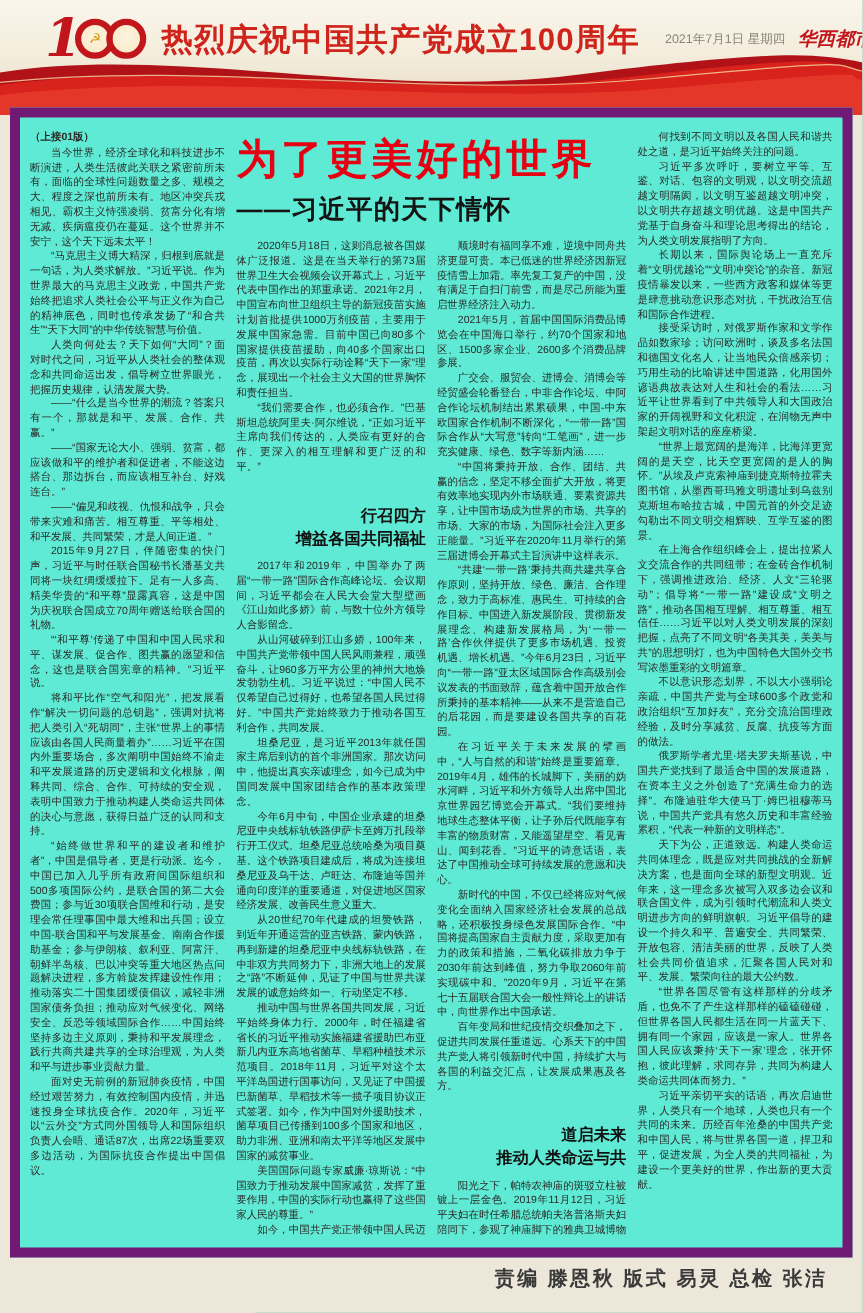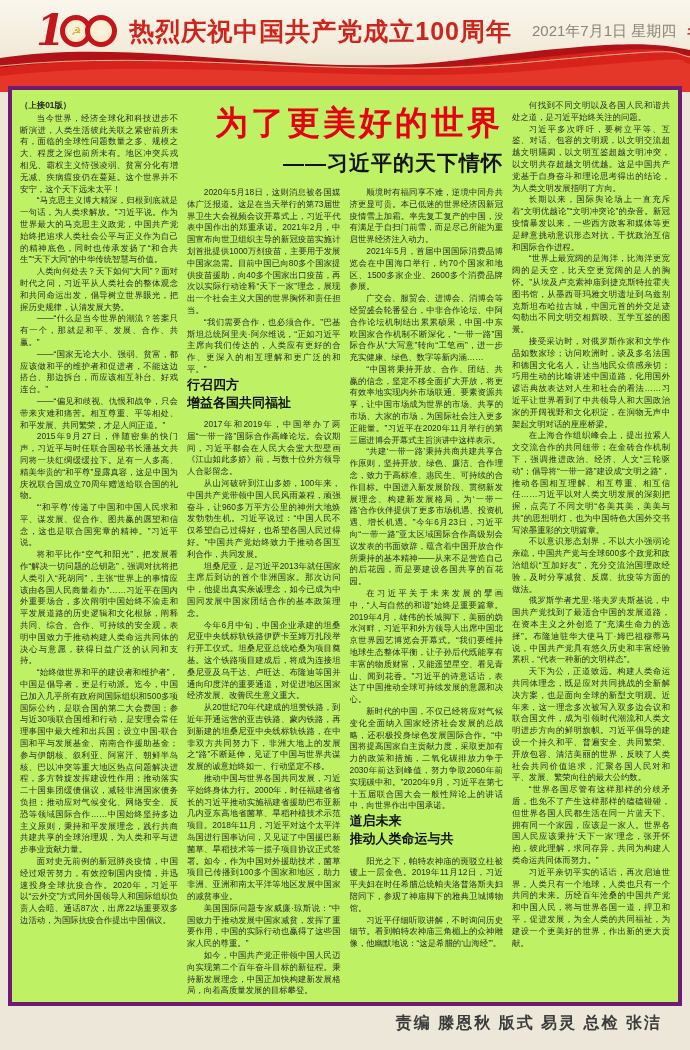--- a/index.html
+++ b/index.html
@@ -29,50 +29,50 @@
     background:radial-gradient(circle at 50% 45%, #fdf4e0 0%, #f7e7c4 100%);
   }
   .ring .emblem { font-size:11px; color:#d4a017; line-height:1; }
   .ring.second { margin-left:-7px; }
   .banner-title {
     font-weight:900; font-size:25px; letter-spacing:1px; color:#cf241c;
     white-space:nowrap;
     text-align:right;
   }
   .hdr-spacer { flex:1; }
-  .date-text { font-size:15px; color:#8a8579; white-space:nowrap; }
+  .date-text { font-size:10px; color:#8a8579; white-space:nowrap; }
   .paper-name {
     font-family:"DejaVu Serif", serif; font-style:italic; font-weight:bold;
     font-size:15px; color:#c3151c; white-space:nowrap;
   }
   .vline { width:1px; height:18px; background:#b9b2a2; }
   
   .frame {
     position:absolute; left:8px; right:8px; top:86px; bottom:44px;
-    background:#bef264; border:4px solid #701a75;
+    background:#5eead4; border:8px solid #701a75;
     padding:10px 8px 8px 8px; box-sizing:border-box; z-index:2;
   }
   .cols { display:flex; gap:9px; height:100%; overflow:hidden; }
   .col {
     flex:1 1 0; overflow:hidden;
     font-size:8.4px; line-height:11.8px; color:#2b2a28; text-align:justify;
   }
   .mid { flex:2 1 0; display:flex; flex-direction:column; overflow:hidden; }
-  .title-block { text-align:right; padding:4px 0 10px 0; flex:0 0 auto; }
+  .title-block { text-align:left; padding:4px 0 10px 0; flex:0 0 auto; }
   .main-title {
     margin:0; color:#e60012; font-size:33px; font-weight:900;
     letter-spacing:3px; line-height:1.15;
   }
   .sub-title { margin:7px 0 0 0; color:#141414; font-size:21px; font-weight:700; letter-spacing:1px; }
   .mid-cols { display:flex; gap:9px; flex:1 1 auto; overflow:hidden; }
   
   .para { margin:0; text-indent:2em; }
   .note { margin:0 0 1px 0; font-weight:700; text-indent:0; }
   .sec-h {
-    margin:0 0 7px 0; text-align:left; font-size:13px; font-weight:900;
+    margin:24px 0 7px 0; text-align:right; font-size:13px; font-weight:900;
     line-height:1.4; color:#111; white-space:pre-line; text-indent:0;
   }
   
   .footer {
     position:absolute; right:28px; bottom:16px; z-index:1;
     font-size:16px; font-weight:700; color:#3a3a3a; letter-spacing:2px;
   }
 </style>
 </head>
 <body>
@@ -143,34 +143,35 @@
               <p class="para">如今，中国共产党正带领中国人民迈向实现第二个百年奋斗目标的新征程。秉持新发展理念，中国正加快构建新发展格局，向着高质量发展的目标攀登。</p>
             </div>
           <div class="col">
               <p class="para">顺境时有福同享不难，逆境中同舟共济更显可贵。本已低迷的世界经济因新冠疫情雪上加霜。率先复工复产的中国，没有满足于自扫门前雪，而是尽己所能为重启世界经济注入动力。</p>
               <p class="para">2021年5月，首届中国国际消费品博览会在中国海口举行，约70个国家和地区、1500多家企业、2600多个消费品牌参展。</p>
               <p class="para">广交会、服贸会、进博会、消博会等经贸盛会轮番登台，中非合作论坛、中阿合作论坛机制结出累累硕果，中国-中东欧国家合作机制不断深化，“一带一路”国际合作从“大写意”转向“工笔画”，进一步充实健康、绿色、数字等新内涵……</p>
               <p class="para">“中国将秉持开放、合作、团结、共赢的信念，坚定不移全面扩大开放，将更有效率地实现内外市场联通、要素资源共享，让中国市场成为世界的市场、共享的市场、大家的市场，为国际社会注入更多正能量。”习近平在2020年11月举行的第三届进博会开幕式主旨演讲中这样表示。</p>
               <p class="para">“共建‘一带一路’秉持共商共建共享合作原则，坚持开放、绿色、廉洁、合作理念，致力于高标准、惠民生、可持续的合作目标。中国进入新发展阶段、贯彻新发展理念、构建新发展格局，为‘一带一路’合作伙伴提供了更多市场机遇、投资机遇、增长机遇。”今年6月23日，习近平向“一带一路”亚太区域国际合作高级别会议发表的书面致辞，蕴含着中国开放合作所秉持的基本精神——从来不是营造自己的后花园，而是要建设各国共享的百花园。</p>
               <p class="para">在习近平关于未来发展的擘画中，“人与自然的和谐”始终是重要篇章。2019年4月，雄伟的长城脚下，美丽的妫水河畔，习近平和外方领导人出席中国北京世界园艺博览会开幕式。“我们要维持地球生态整体平衡，让子孙后代既能享有丰富的物质财富，又能遥望星空、看见青山、闻到花香。”习近平的诗意话语，表达了中国推动全球可持续发展的意愿和决心。</p>
               <p class="para">新时代的中国，不仅已经将应对气候变化全面纳入国家经济社会发展的总战略，还积极投身绿色发展国际合作。“中国将提高国家自主贡献力度，采取更加有力的政策和措施，二氧化碳排放力争于2030年前达到峰值，努力争取2060年前实现碳中和。”2020年9月，习近平在第七十五届联合国大会一般性辩论上的讲话中，向世界作出中国承诺。</p>
+              <p class="para">百年变局和世纪疫情交织叠加之下，促进共同发展任重道远。心系天下的中国共产党人将引领新时代中国，持续扩大与各国的利益交汇点，让发展成果惠及各方。</p>
               <h3 class="sec-h">道启未来
 推动人类命运与共</h3>
               <p class="para">阳光之下，帕特农神庙的斑驳立柱被镀上一层金色。2019年11月12日，习近平夫妇在时任希腊总统帕夫洛普洛斯夫妇陪同下，参观了神庙脚下的雅典卫城博物馆。</p>
               <p class="para">习近平仔细听取讲解，不时询问历史细节。看到帕特农神庙三角楣上的众神雕像，他幽默地说：“这是希腊的‘山海经’”。</p>
             </div>
         </div>
       </div>
 
       <div class="col">
           <p class="para">何找到不同文明以及各国人民和谐共处之道，是习近平始终关注的问题。</p>
           <p class="para">习近平多次呼吁，要树立平等、互鉴、对话、包容的文明观，以文明交流超越文明隔阂，以文明互鉴超越文明冲突，以文明共存超越文明优越。这是中国共产党基于自身奋斗和理论思考得出的结论，为人类文明发展指明了方向。</p>
           <p class="para">长期以来，国际舆论场上一直充斥着“文明优越论”“文明冲突论”的杂音。新冠疫情暴发以来，一些西方政客和媒体等更是肆意挑动意识形态对抗，干扰政治互信和国际合作进程。</p>
+          <p class="para">接受采访时，对俄罗斯作家和文学作品如数家珍；访问欧洲时，谈及多名法国和德国文化名人，让当地民众倍感亲切；巧用生动的比喻讲述中国道路，化用国外谚语典故表达对人生和社会的看法……习近平让世界看到了中共领导人和大国政治家的开阔视野和文化积淀，在润物无声中架起文明对话的座座桥梁。</p>
           <p class="para">“世界上最宽阔的是海洋，比海洋更宽阔的是天空，比天空更宽阔的是人的胸怀。”从埃及卢克索神庙到捷克斯特拉霍夫图书馆，从墨西哥玛雅文明遗址到乌兹别克斯坦布哈拉古城，中国元首的外交足迹勾勒出不同文明交相辉映、互学互鉴的图景。</p>
-          <p class="para">接受采访时，对俄罗斯作家和文学作品如数家珍；访问欧洲时，谈及多名法国和德国文化名人，让当地民众倍感亲切；巧用生动的比喻讲述中国道路，化用国外谚语典故表达对人生和社会的看法……习近平让世界看到了中共领导人和大国政治家的开阔视野和文化积淀，在润物无声中架起文明对话的座座桥梁。</p>
           <p class="para">在上海合作组织峰会上，提出拉紧人文交流合作的共同纽带；在金砖合作机制下，强调推进政治、经济、人文“三轮驱动”；倡导将“一带一路”建设成“文明之路”，推动各国相互理解、相互尊重、相互信任……习近平以对人类文明发展的深刻把握，点亮了不同文明“各美其美，美美与共”的思想明灯，也为中国特色大国外交书写浓墨重彩的文明篇章。</p>
           <p class="para">不以意识形态划界，不以大小强弱论亲疏，中国共产党与全球600多个政党和政治组织“互加好友”，充分交流治国理政经验，及时分享减贫、反腐、抗疫等方面的做法。</p>
           <p class="para">俄罗斯学者尤里·塔夫罗夫斯基说，中国共产党找到了最适合中国的发展道路，在资本主义之外创造了“充满生命力的选择”。布隆迪驻华大使马丁·姆巴祖穆蒂马说，中国共产党具有悠久历史和丰富经验累积，“代表一种新的文明样态”。</p>
           <p class="para">天下为公，正道致远。构建人类命运共同体理念，既是应对共同挑战的全新解决方案，也是面向全球的新型文明观。近年来，这一理念多次被写入双多边会议和联合国文件，成为引领时代潮流和人类文明进步方向的鲜明旗帜。习近平倡导的建设一个持久和平、普遍安全、共同繁荣、开放包容、清洁美丽的世界，反映了人类社会共同价值追求，汇聚各国人民对和平、发展、繁荣向往的最大公约数。</p>
           <p class="para">“世界各国尽管有这样那样的分歧矛盾，也免不了产生这样那样的磕磕碰碰，但世界各国人民都生活在同一片蓝天下、拥有同一个家园，应该是一家人。世界各国人民应该秉持‘天下一家’理念，张开怀抱，彼此理解，求同存异，共同为构建人类命运共同体而努力。”</p>
           <p class="para">习近平亲切平实的话语，再次启迪世界，人类只有一个地球，人类也只有一个共同的未来。历经百年沧桑的中国共产党和中国人民，将与世界各国一道，捍卫和平，促进发展，为全人类的共同福祉，为建设一个更美好的世界，作出新的更大贡献。</p>
         </div>
 
     </div>
   </div>

